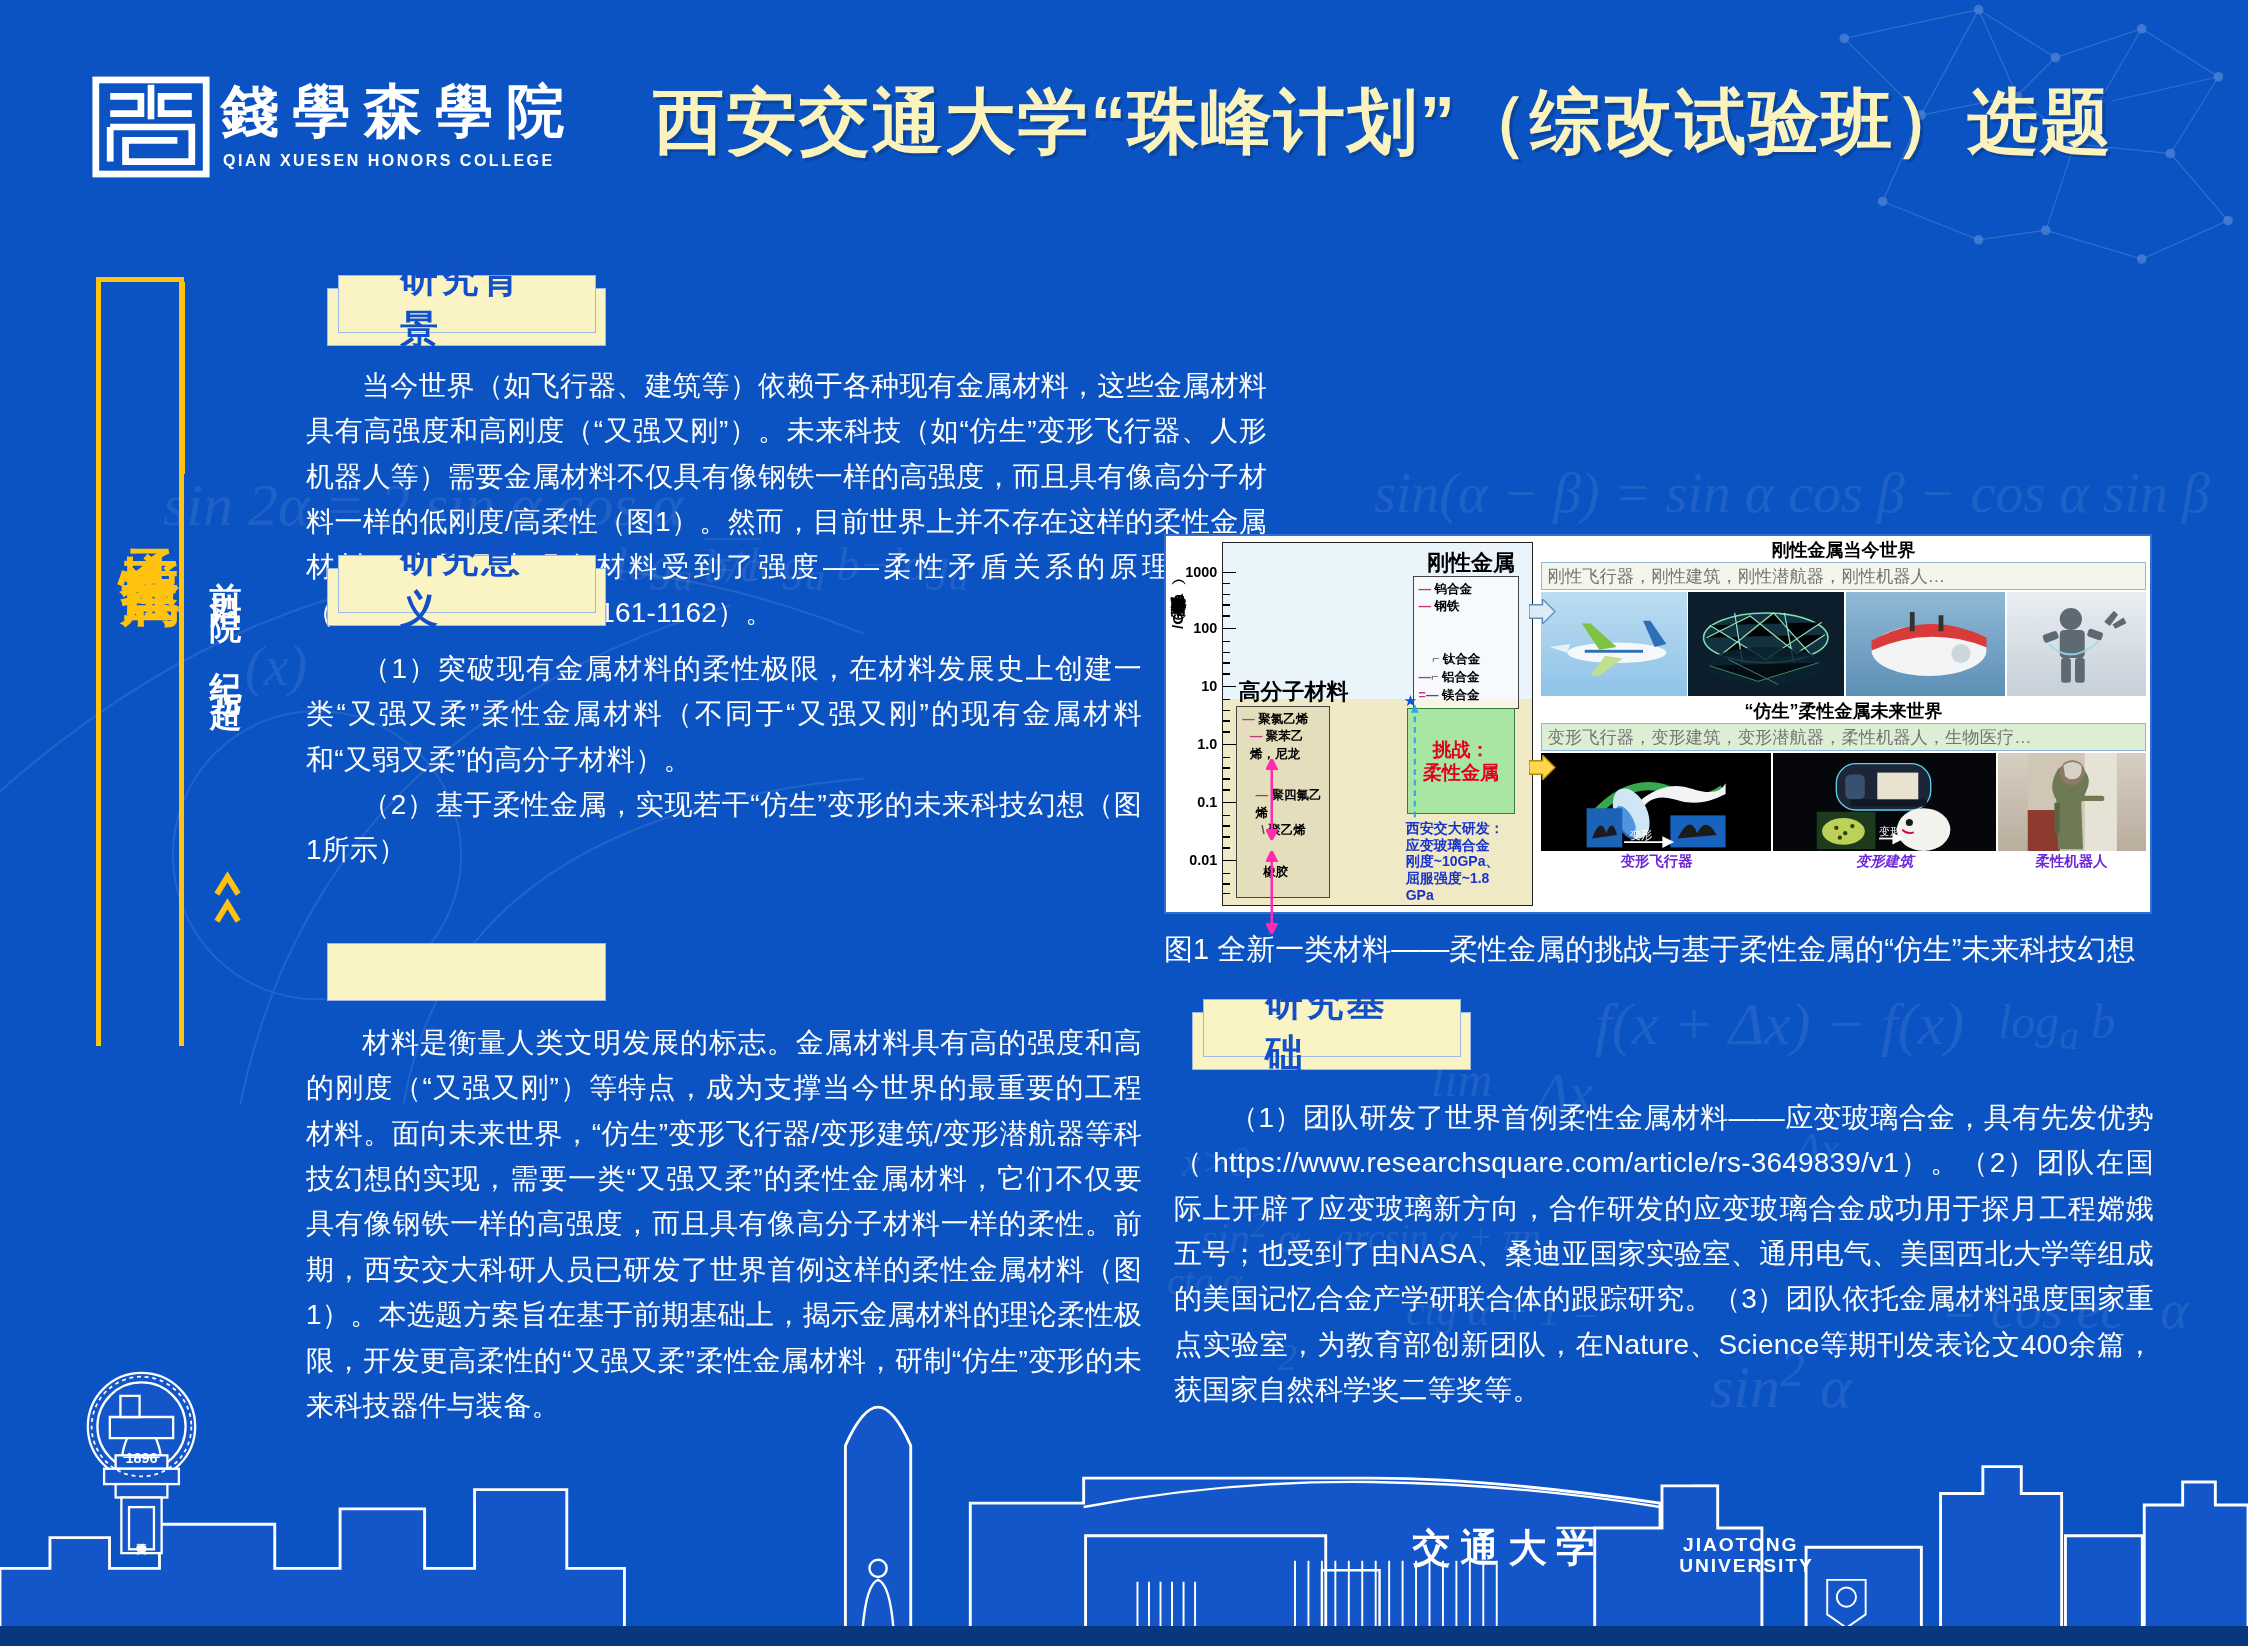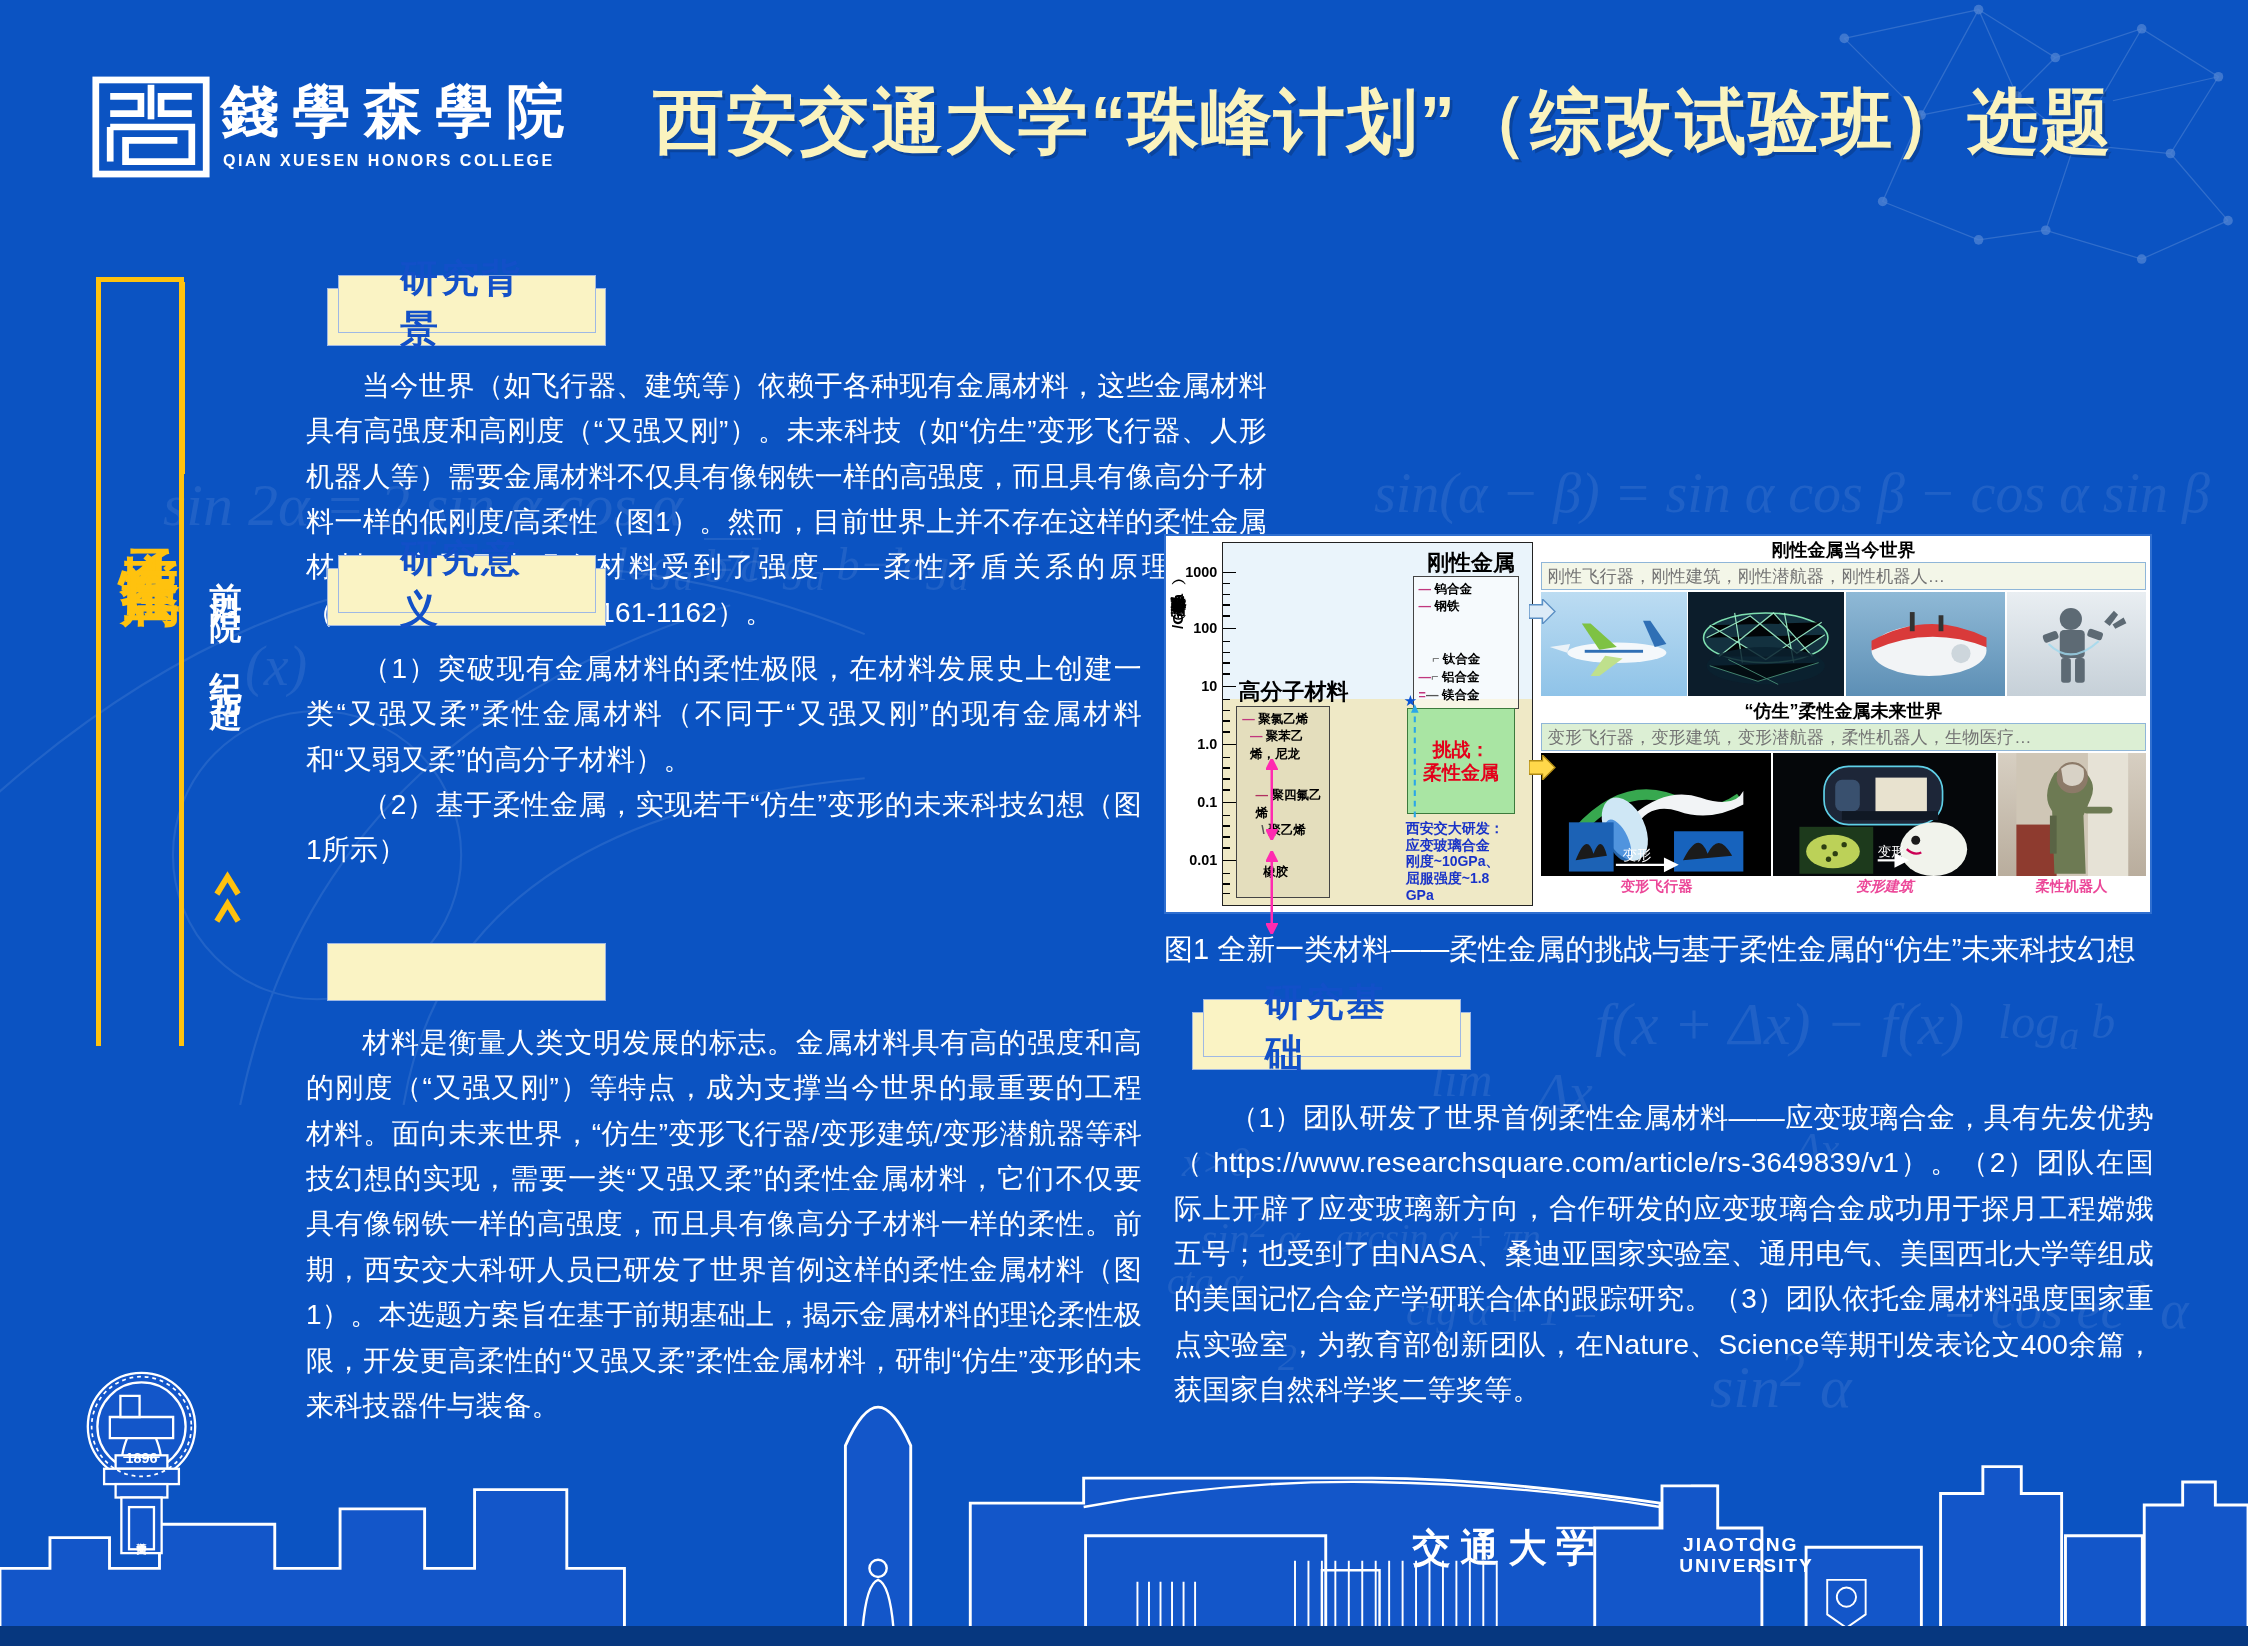--- a/index.html
+++ b/index.html
@@ -148,21 +148,21 @@
   .fig-right { flex:1; position:relative; padding: 1.9px 3.8px; }
   .fr-title { text-align:center; font-size: 18px; font-weight:800; color:#000; }
   .fr-strip {
       border:1.9px solid #8fb6d8; background:#F3F6E8;
       font-size: 17.3px; color:#737373; padding: 1px 5.8px; white-space:nowrap;
       overflow:hidden;
   }
   .fr-strip.green { background:#DCEFD4; border-color:#8fb6d8; }
   .imgrow { display:flex; gap:1.9px; }
   .ph { position:relative; overflow:hidden; }
-  .cap-row { display:flex; font-size: 14.4px; color:#ec4899; font-weight:600; }
+  .cap-row { display:flex; font-size: 14.4px; color:#6d28d9; font-weight:600; }
   .fig-caption {
       position:absolute; left: 1164px; top: 930px; width: 990px;
       color:#fff; font-size: 29px; white-space: nowrap;
   }
   
   .big-arrow { position:absolute; z-index:5; }
 
   
   .skyline { position:absolute; left:0; bottom:0; width:2248px; height: 259px; }
   .seal { position:absolute; left: 60px; bottom: 88px; width: 163px; height: 192px; }
@@ -436,21 +436,21 @@
             </g>
             <g stroke="#9fd8ee" stroke-width="1.5" fill="none" opacity=".8">
               <path d="M30 30 Q46 46 66 28"></path>
             </g>
           </svg>
         </div>
       </div>
 
       <div class="fr-title" style="margin-top:3px;">“仿生”柔性金属未来世界</div>
       <div class="fr-strip green">变形飞行器，变形建筑，变形潜航器，柔性机器人，生物医疗…</div>
-      <div class="imgrow" style="margin-top:1.9px;height:123px;">
+      <div class="imgrow" style="margin-top:1.9px;height:98px;">
         <div class="ph" style="flex:1.55;background:#000;">
           <svg viewBox="0 0 160 110" style="width:100%;height:100%;">
             <path d="M10 70 Q55 20 105 46 Q130 58 155 40" stroke="#49e06a" stroke-width="9" fill="none" opacity=".75"></path>
             <path d="M60 55 Q90 30 120 40 Q150 50 158 34 L158 46 Q128 62 100 52 Q74 44 62 66 Z" fill="#f2f4f6"></path>
             <ellipse cx="52" cy="68" rx="18" ry="30" fill="#cfe7f5" transform="rotate(-25 52 68)"></ellipse>
             <ellipse cx="46" cy="78" rx="9" ry="20" fill="#2f7fd8" transform="rotate(-25 46 78)" opacity=".8"></ellipse>
             <rect x="2" y="62" width="40" height="44" fill="#1c62b5"></rect>
             <path d="M8 96 q10 -26 16 -6 q7 -18 12 2 z" fill="#1b1b1b"></path>
             <rect x="96" y="70" width="62" height="36" fill="#1763bd"></rect>
             <path d="M104 96 q14 -28 22 -6 q10 -20 22 2 z" fill="#1b1b1b"></path>

